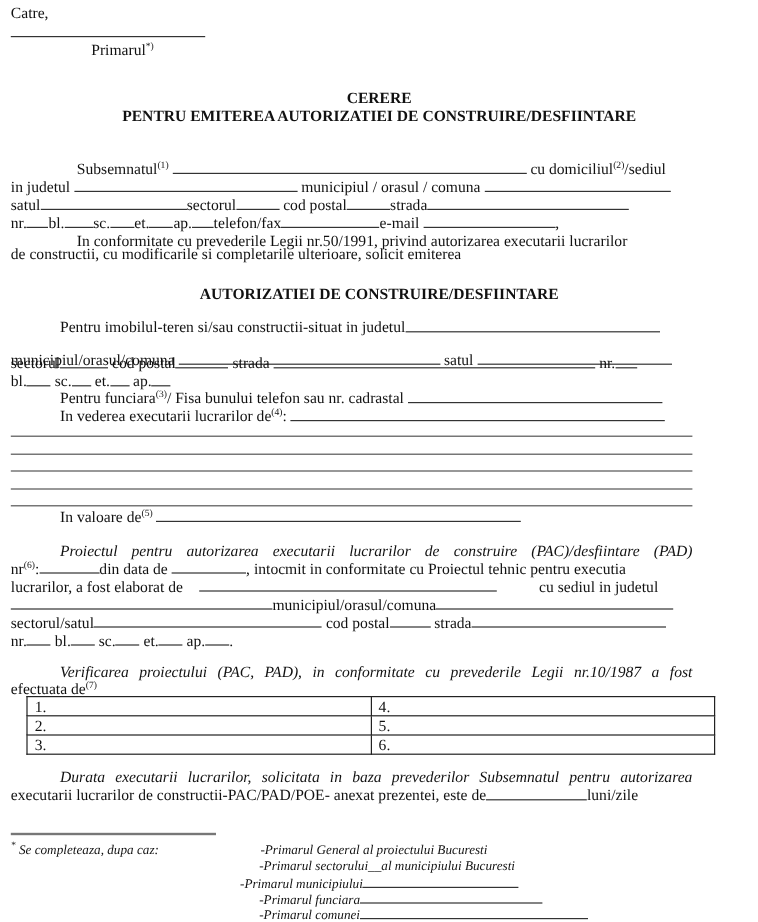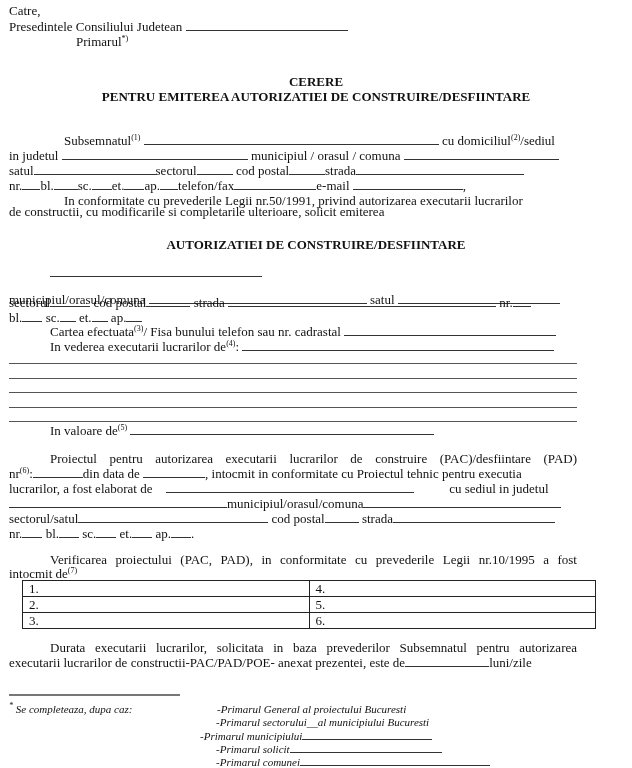--- a/index.html
+++ b/index.html
@@ -6,34 +6,33 @@
   body {
     width: 632px; height: 768px; position: relative; overflow: hidden;
     font-family: "Liberation Serif", "DejaVu Serif", serif;
     font-size: 13px; color: #111111;
   }
   .ln { position: absolute; white-space: nowrap; line-height: 15px; height: 15px; }
   .blank { display: inline-block; border-bottom: 1px solid #333333; height: 11px; vertical-align: baseline; }
   sup { font-size: 8px; line-height: 0; vertical-align: 5px; }
   .title { position: absolute; left: 0; width: 632px; text-align: center; font-weight: bold; font-size: 13px; line-height: 15px; }
   .hr { position: absolute; height: 0; border-top: 1px solid #555555; }
-  .just { text-align: justify; text-align-last: justify; }
+  .just { text-align: justify; text-align-last: justify; font-style: italic; }
   table.verif {
     position: absolute; left: 22px; top: 580px; width: 574px;
     border-collapse: collapse; font-size: 13px;
   }
   table.verif td { border: 1px solid #222222; height: 15px; padding: 0 6px; line-height: 15px; width: 50%; }
   .foot { font-style: italic; font-size: 11px; line-height: 13px; }
 </style>
 </head>
 <body>
 
 <div class="ln" style="left:9px;top:3px">Catre,</div>
 <div class="ln" style="left:9px;top:19px">
-  <span>Presedintele Consiliului Judetean</span>
   <span class="blank" style="width:162px"></span>
 </div>
 <div class="ln" style="left:76px;top:34px">
   <span>Primarul</span><sup>*)</sup>
 </div>
 
 <div class="title" style="top:74px">CERERE</div>
 <div class="title" style="top:89px">PENTRU EMITEREA AUTORIZATIEI DE CONSTRUIRE/DESFIINTARE</div>
 
 <div class="ln" style="left:64px;top:133px">
@@ -54,21 +53,21 @@
 <div class="ln" style="left:9px;top:178px">
   <span>nr.</span><span class="blank" style="width:18px"></span><span>bl.</span><span class="blank" style="width:24px"></span><span>sc.</span><span class="blank" style="width:20px"></span><span>et.</span><span class="blank" style="width:20px"></span><span>ap.</span><span class="blank" style="width:18px"></span><span>telefon/fax</span><span class="blank" style="width:82px"></span><span>e-mail</span>
   <span class="blank" style="width:110px"></span><span>,</span>
 </div>
 <div class="ln" style="left:64px;top:193px">In conformitate cu prevederile Legii nr.50/1991, privind autorizarea executarii lucrarilor</div>
 <div class="ln" style="left:9px;top:204px">de constructii, cu modificarile si completarile ulterioare, solicit emiterea</div>
 
 <div class="title" style="top:237px">AUTORIZATIEI DE CONSTRUIRE/DESFIINTARE</div>
 
 <div class="ln" style="left:50px;top:265px">
-  <span class="blank" style="width:212px"></span>
+  <span>Pentru imobilul-teren si/sau constructii-situat in judetul</span><span class="blank" style="width:212px"></span>
 </div>
 <div class="ln" style="left:9px;top:292px">
   <span>municipiul/orasul/comuna</span>
   <span class="blank" style="width:218px"></span>
   <span>satul</span>
   <span class="blank" style="width:162px"></span>
 </div>
 <div class="ln" style="left:9px;top:295px">
   <span>sectorul</span><span class="blank" style="width:40px"></span>
   <span>cod postal</span><span class="blank" style="width:44px"></span>
@@ -76,21 +75,21 @@
   <span class="blank" style="width:268px"></span>
   <span>nr.</span><span class="blank" style="width:18px"></span>
 </div>
 <div class="ln" style="left:9px;top:310px">
   <span>bl.</span><span class="blank" style="width:20px"></span>
   <span>sc.</span><span class="blank" style="width:16px"></span>
   <span>et.</span><span class="blank" style="width:16px"></span>
   <span>ap.</span><span class="blank" style="width:16px"></span>
 </div>
 <div class="ln" style="left:50px;top:324px">
-  <span>Cartea efectuata</span><sup>(3)</sup><span>/ Fisa bunului telefon sau nr. cadrastal</span>
+  <span>Pentru funciara</span><sup>(3)</sup><span>/ Fisa bunului telefon sau nr. cadrastal</span>
   <span class="blank" style="width:212px"></span>
 </div>
 <div class="ln" style="left:50px;top:339px">
   <span>In vederea executarii lucrarilor de</span><sup>(4)</sup><span>:</span>
   <span class="blank" style="width:312px"></span>
 </div>
 <div class="hr" style="left:9px;width:568px;top:363px"></div>
 <div class="hr" style="left:9px;width:568px;top:378px"></div>
 <div class="hr" style="left:9px;width:568px;top:392px"></div>
 <div class="hr" style="left:9px;width:568px;top:407px"></div>
@@ -119,23 +118,23 @@
   <span>strada</span><span class="blank" style="width:162px"></span>
 </div>
 <div class="ln" style="left:9px;top:526px">
   <span>nr.</span><span class="blank" style="width:20px"></span>
   <span>bl.</span><span class="blank" style="width:20px"></span>
   <span>sc.</span><span class="blank" style="width:20px"></span>
   <span>et.</span><span class="blank" style="width:20px"></span>
   <span>ap.</span><span class="blank" style="width:20px"></span><span>.</span>
 </div>
 
-<div class="ln just" style="left:50px;width:527px;top:552px">Verificarea proiectului (PAC, PAD), in conformitate cu prevederile Legii nr.10/1995 a fost</div>
+<div class="ln just" style="left:50px;width:527px;top:552px">Verificarea proiectului (PAC, PAD), in conformitate cu prevederile Legii nr.10/1987 a fost</div>
 <div class="ln" style="left:9px;top:566px">
-  <span>intocmit de</span><sup>(7)</sup>
+  <span>efectuata de</span><sup>(7)</sup>
 </div>
 <table class="verif">
   <tbody>
       <tr>
     <td>1.</td>
     <td>4.</td>
   </tr>
   <tr>
     <td>2.</td>
     <td>5.</td>
@@ -155,17 +154,17 @@
 <div class="hr" style="left:9px;width:171px;top:694px;border-top-width:2px;border-color:#777"></div>
 <div class="ln foot" style="left:9px;top:703px">
   <sup>*</sup> <span>Se completeaza, dupa caz:</span>
 </div>
 <div class="ln foot" style="left:217px;top:703px">-Primarul General al proiectului Bucuresti</div>
 <div class="ln foot" style="left:216px;top:716px">-Primarul sectorului__al municipiului Bucuresti</div>
 <div class="ln foot" style="left:200px;top:729px">
   <span>-Primarul municipiului</span><span class="blank" style="width:130px;height:10px"></span>
 </div>
 <div class="ln foot" style="left:216px;top:742px">
-  <span>-Primarul solicit</span><span class="blank" style="width:152px;height:10px"></span>
+  <span>-Primarul funciara</span><span class="blank" style="width:152px;height:10px"></span>
 </div>
 <div class="ln foot" style="left:216px;top:755px">
   <span>-Primarul comunei</span><span class="blank" style="width:190px;height:10px"></span>
 </div>
 
 </body></html>

